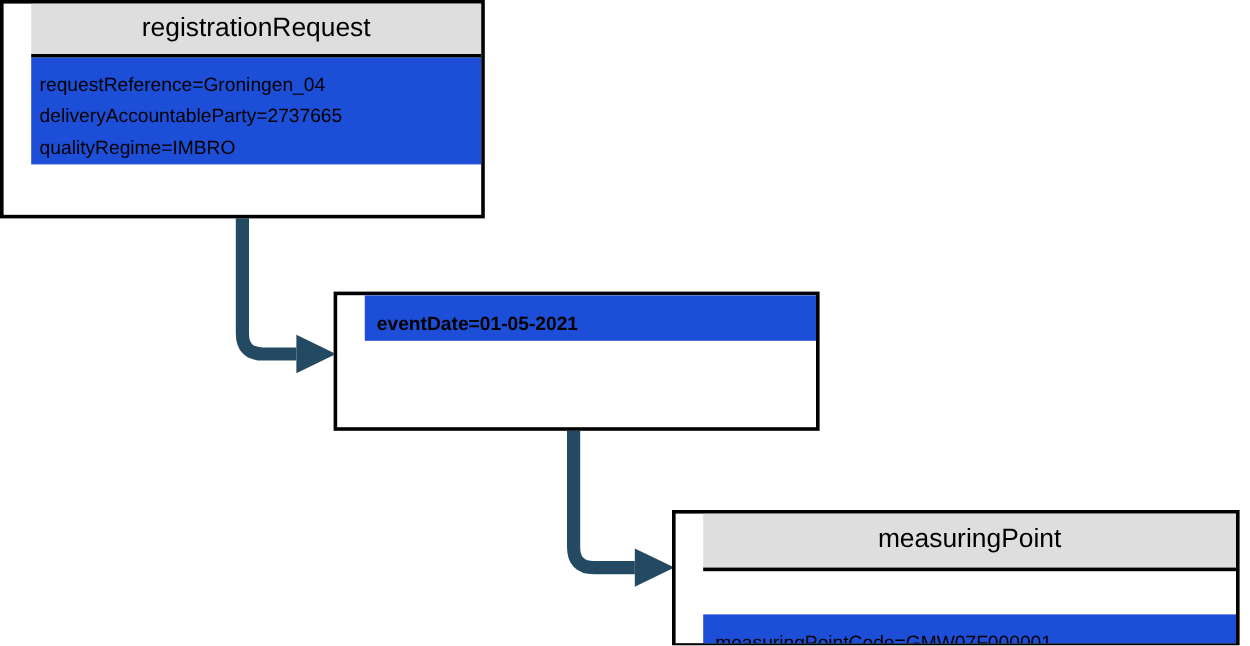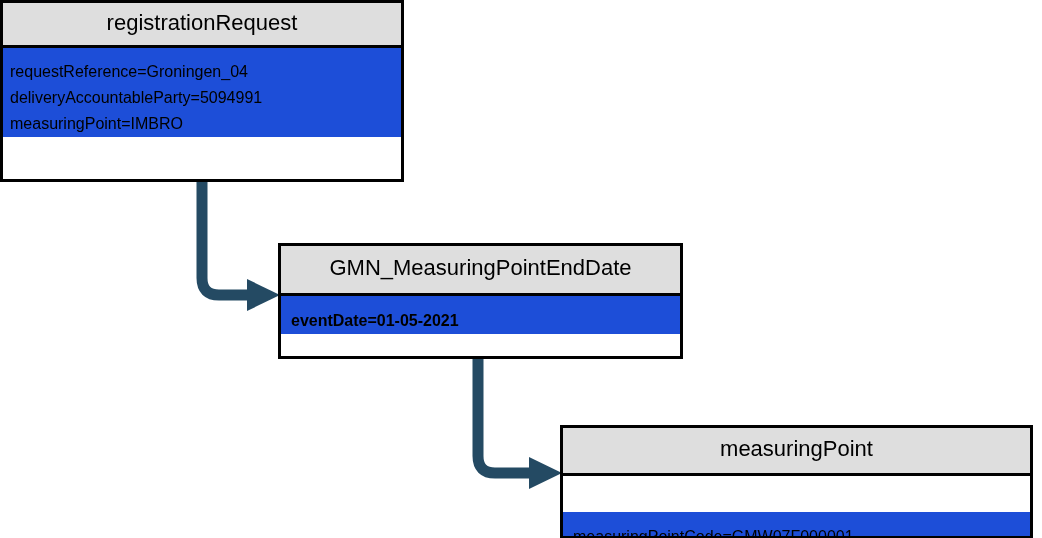--- a/index.html
+++ b/index.html
@@ -29,20 +29,21 @@
   }
 
   
   .uml-box {
     position: absolute;
     z-index: 2;
     box-sizing: border-box;
     border: 3px solid #000000;
     background: #ffffff;
     overflow: hidden;
+    padding-left: 23px;
   }
   .uml-header {
     box-sizing: border-box;
     background: #dedede;
     border-bottom: 3px solid #000000;
     text-align: center;
     color: #000000;
     font-size: 22px;
     line-height: 1.0;
     white-space: nowrap;
@@ -135,27 +136,26 @@
     <g>
       <path d="M 478,358 L 478,456 Q 478,473 495,473 L 529,473" fill="none" stroke="#244a63" stroke-width="11" stroke-linecap="butt"></path>
       <polygon points="529,457 562,473 529,489" fill="#244a63"></polygon>
     </g>
   </svg>
 
   <div class="uml-box" id="box-registration-request">
     <div class="uml-header">registrationRequest</div>
     <div class="uml-body">
       <div class="attr-line">requestReference=Groningen_04</div>
-      <div class="attr-line">deliveryAccountableParty=5094991</div>
-      <div class="attr-line">measuringPoint=IMBRO</div>
+      <div class="attr-line">deliveryAccountableParty=2737665</div>
+      <div class="attr-line">qualityRegime=IMBRO</div>
     </div>
   </div>
 
   <div class="uml-box" id="box-gmn-measuringpointenddate">
-    <div class="uml-header">GMN_MeasuringPointEndDate</div>
     <div class="uml-body">
       <div class="attr-line">eventDate=01-05-2021</div>
     </div>
   </div>
 
   <div class="uml-box" id="box-measuring-point">
     <div class="uml-header">measuringPoint</div>
     <div class="uml-body">
       <div class="attr-line">measuringPointCode=GMW07F000001</div>
     </div>

